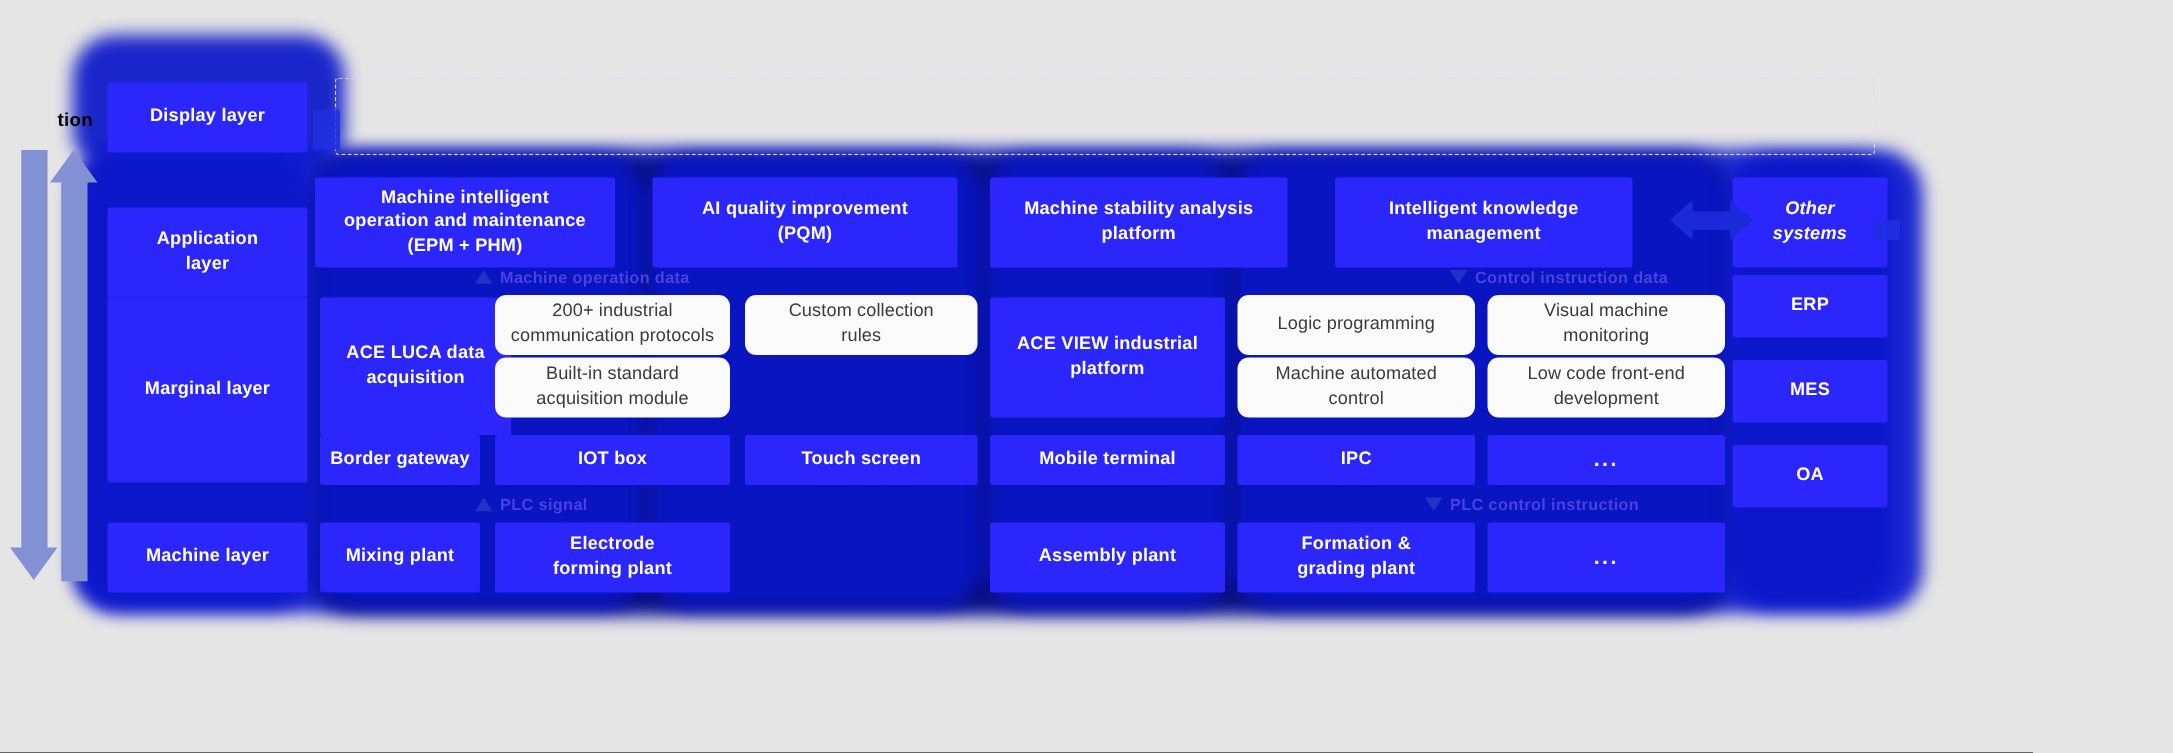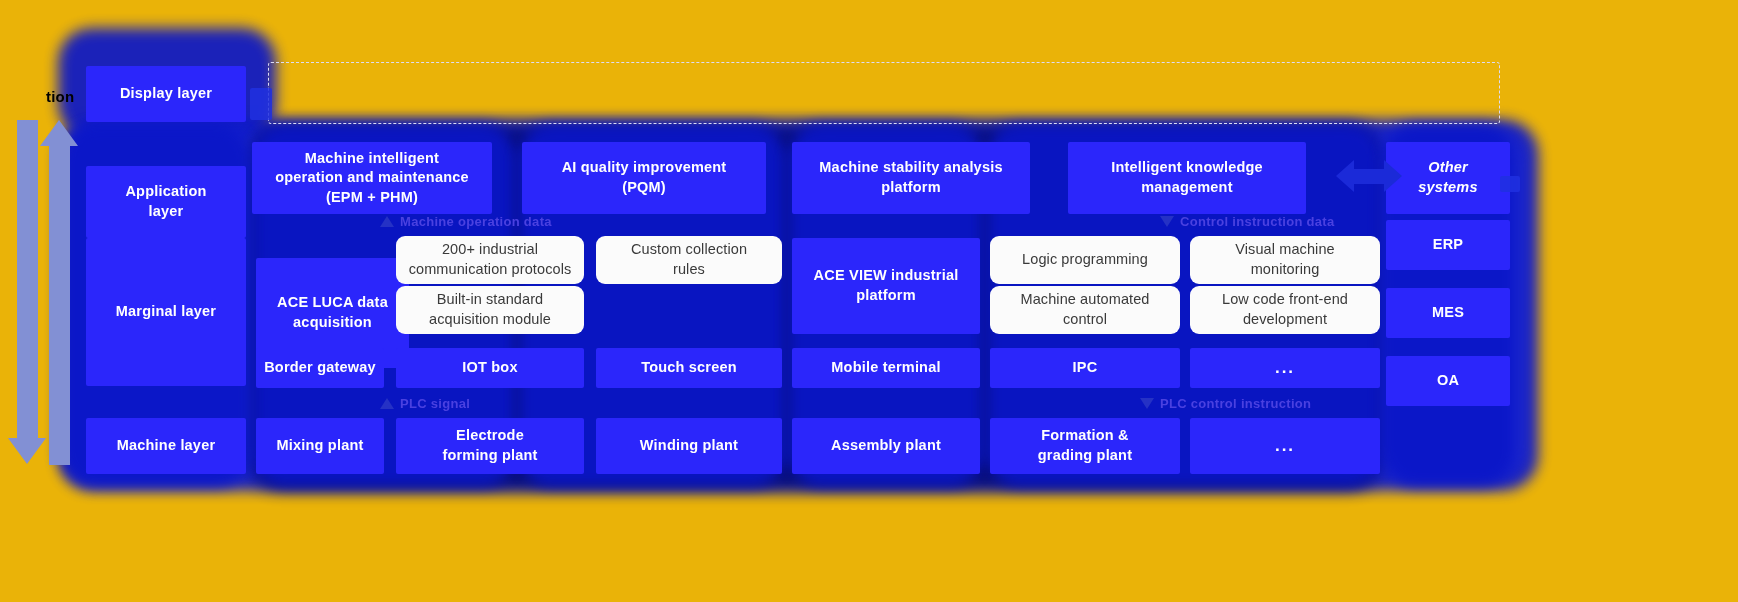--- a/index.html
+++ b/index.html
@@ -2,21 +2,21 @@
 <html><head>
 <meta charset="utf-8">
 <style>
   * { box-sizing: border-box; margin: 0; padding: 0; }
   html, body {
     width: 1738px; height: 602px;
     background: #000000;
     font-family: "Liberation Sans", sans-serif;
     overflow: hidden;
   }
-  #stage { position: relative; width: 1738px; height: 602px; background:#eab308; }
+  #stage { position: relative; width: 1738px; height: 602px; background:#e5e5e5; }
 
   
   .halo {
     position: absolute;
     border-radius: 34px;
     background: #0a16c8;
     filter: blur(7px);
     opacity: .92;
   }
   .halo2 {
@@ -164,21 +164,21 @@
 
   <div class="flow" style="left:380px; top:214px;">
     <span class="arrowglyph up"></span>
     <span>Machine operation data</span>
   </div>
   <div class="flow" style="left:1160px; top:214px;">
     <span class="arrowglyph down"></span>
     <span>Control instruction data</span>
   </div>
 
-  <div class="box" style="left:256px; top:238px; width:153px; height:110px; white-space:pre-line;margin-top:20px;">ACE LUCA data
+  <div class="box" style="left:256px; top:238px; width:153px; height:110px; white-space:pre-line;">ACE LUCA data
 acquisition</div>
 
   <div class="box white" style="left:396px; top:236px; width:188px; height:48px; white-space:pre-line;">200+ industrial
 communication protocols</div>
   <div class="box white" style="left:596px; top:236px; width:186px; height:48px; white-space:pre-line;">Custom collection
 rules</div>
   <div class="box white" style="left:396px; top:286px; width:188px; height:48px; white-space:pre-line;">Built-in standard
 acquisition module</div>
 
   <div class="box" style="left:792px; top:238px; width:188px; height:96px; white-space:pre-line;">ACE VIEW industrial
@@ -204,21 +204,20 @@
     <span>PLC signal</span>
   </div>
   <div class="flow" style="left:1140px; top:396px;">
     <span class="arrowglyph down"></span>
     <span>PLC control instruction</span>
   </div>
 
   <div class="box" style="left:256px; top:418px; width:128px; height:56px;">Mixing plant</div>
   <div class="box" style="left:396px; top:418px; width:188px; height:56px; white-space:pre-line;">Electrode
 forming plant</div>
-  <div class="box" style="left:596px; top:418px; width:186px; height:56px;">Winding plant</div>
   <div class="box" style="left:792px; top:418px; width:188px; height:56px;">Assembly plant</div>
   <div class="box" style="left:990px; top:418px; width:190px; height:56px; white-space:pre-line;">Formation &amp;
 grading plant</div>
   <div class="box ellipsis" style="left:1190px;top:418px; width:190px; height:56px;">...</div>
 
   <div class="box" style="left:1386px; top:142px; width:124px; height:72px; white-space:pre-line;font-style:italic;">Other
 systems</div>
   <div class="box" style="left:1386px; top:220px; width:124px; height:50px;">ERP</div>
   <div class="box" style="left:1386px; top:288px; width:124px; height:50px;">MES</div>
   <div class="box" style="left:1386px; top:356px; width:124px; height:50px;">OA</div>

